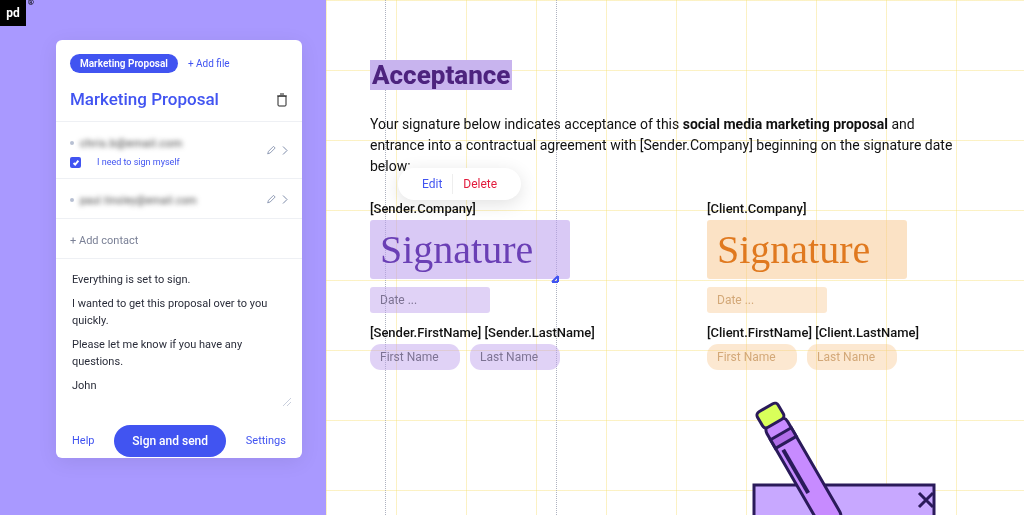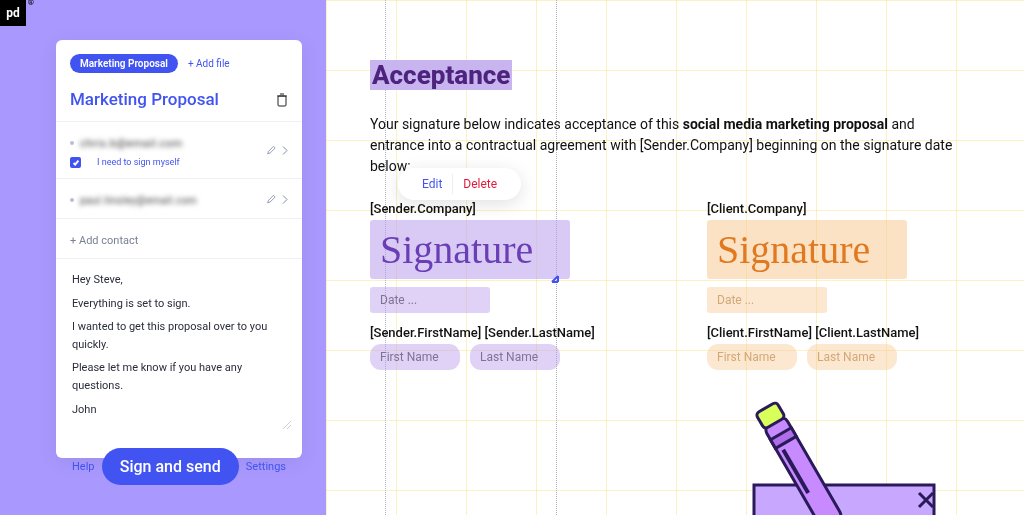--- a/index.html
+++ b/index.html
@@ -35,21 +35,21 @@
 .sign-myself-label { color: #4154f1; font-size: 9px; }
 .add-contact { font-size: 11px; color: #7a8096; }
 
 .msg { border-top: 1px solid #eef0f4; padding: 12px 16px; font-size: 11px; color: #2a2d3a; line-height: 1.6; flex: 1; position: relative; }
 .msg p { margin-bottom: 6px; }
 .resize { position: absolute; right: 10px; bottom: 8px; width: 10px; height: 10px; }
 .resize svg { stroke: #c9cfdd; }
 
 .footer { display: flex; align-items: center; justify-content: space-between; padding: 12px 16px; }
 .link { color: #4154f1; font-size: 11px; cursor: pointer; }
-.send-btn { background: #4154f1; color: #fff; font-size: 16px; font-weight: 500; padding: 9px 18px; border-radius: 20px; border: none; cursor: pointer; }
+.send-btn { background: #4154f1; color: #fff; font-size: 12px; font-weight: 500; padding: 9px 18px; border-radius: 20px; border: none; cursor: pointer; }
 
 
 .doc { position: absolute; left: 326px; top: 0; right: 0; bottom: 0; background: #fff; overflow: hidden; }
 .doc::before {
   content: ""; position: absolute; inset: 0;
   background-image:
     linear-gradient(rgba(247,221,107,.4) 1px, transparent 1px),
     linear-gradient(90deg, rgba(247,221,107,.4) 1px, transparent 1px);
   background-size: 70px 70px;
   pointer-events: none;
@@ -137,21 +137,20 @@
             <path d="M1 1l4 4-4 4"></path>
           </svg></span>
     </div>
   </div>
 
   <div class="row">
     <span class="add-contact">+ Add contact</span>
   </div>
 
   <div class="msg">
-    <p>Hey Steve,</p>
     <p>Everything is set to sign.</p>
     <p>I wanted to get this proposal over to you quickly.</p>
     <p>Please let me know if you have any questions.</p>
     <p>John</p>
     <span class="resize"><svg viewBox="0 0 10 10">
           <path d="M9 5L5 9M9 1L1 9"></path>
         </svg></span>
   </div>
 
   <div class="footer">

